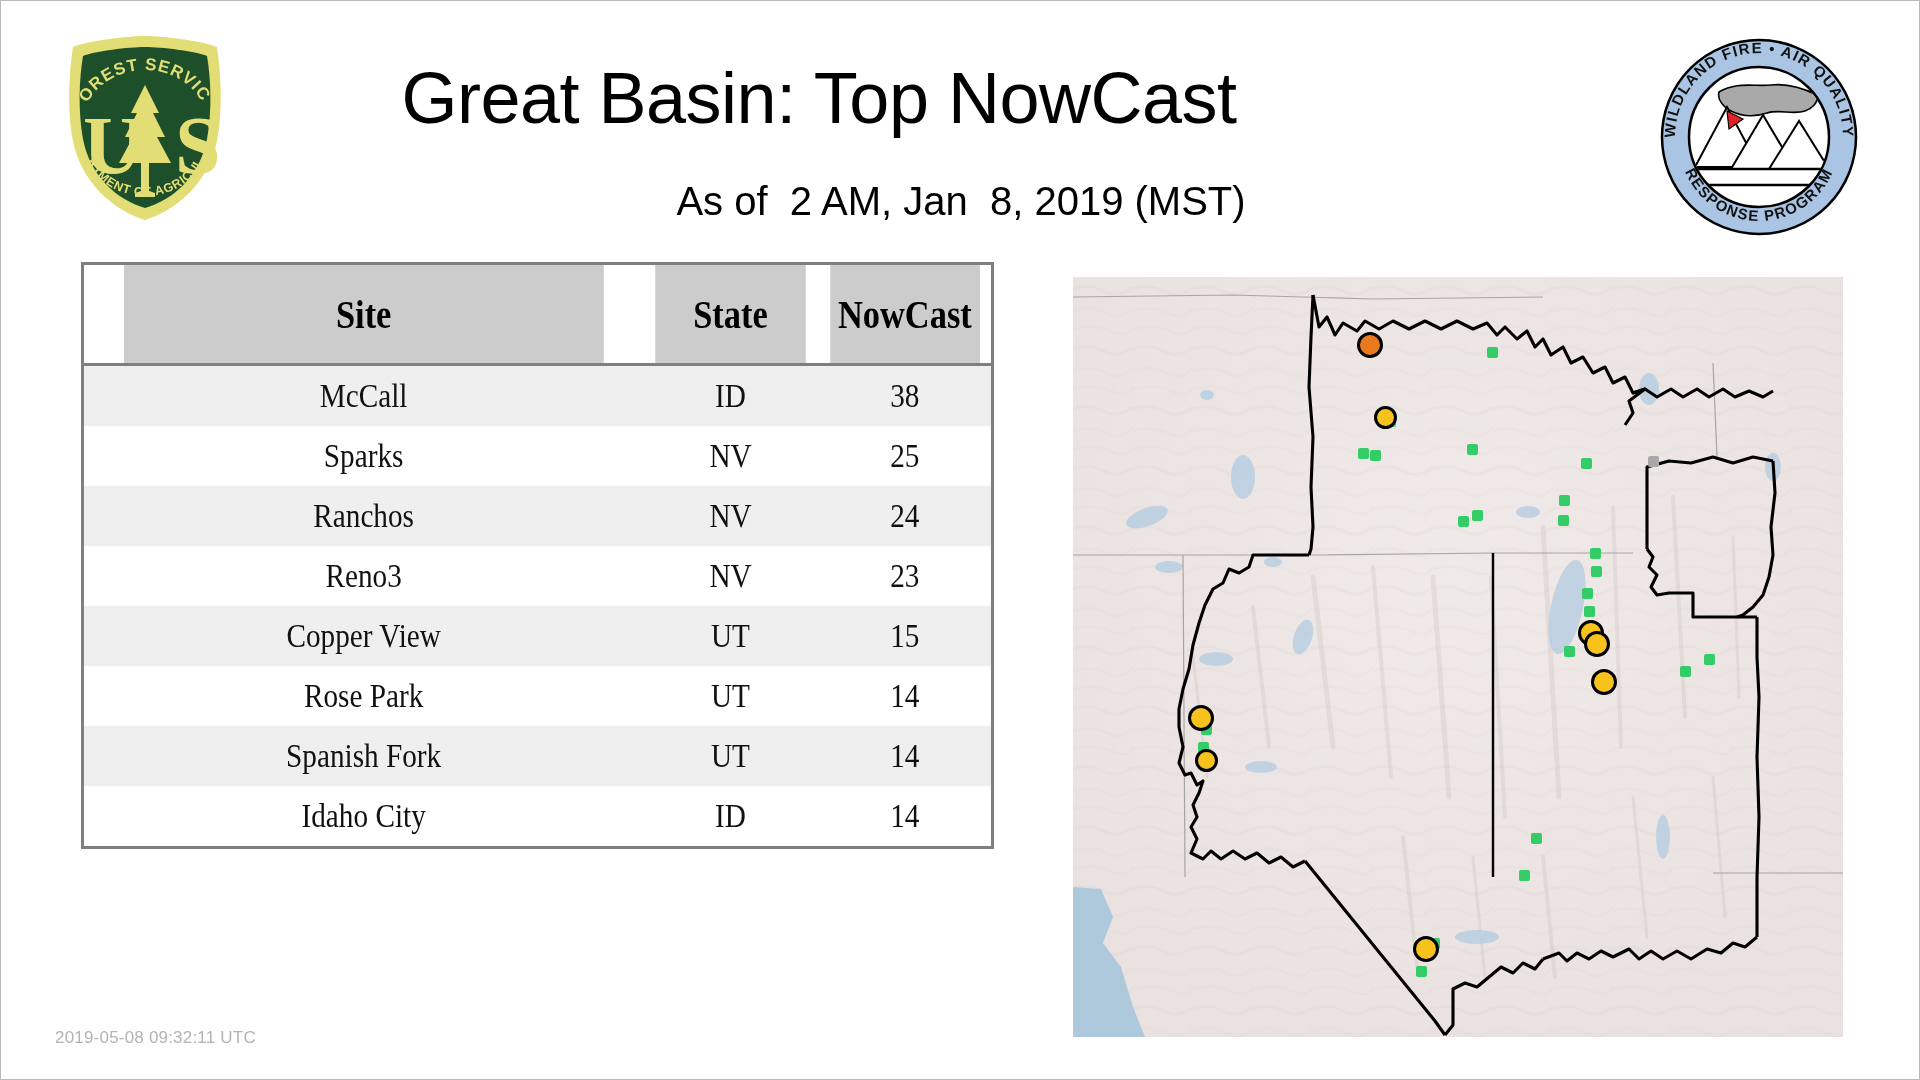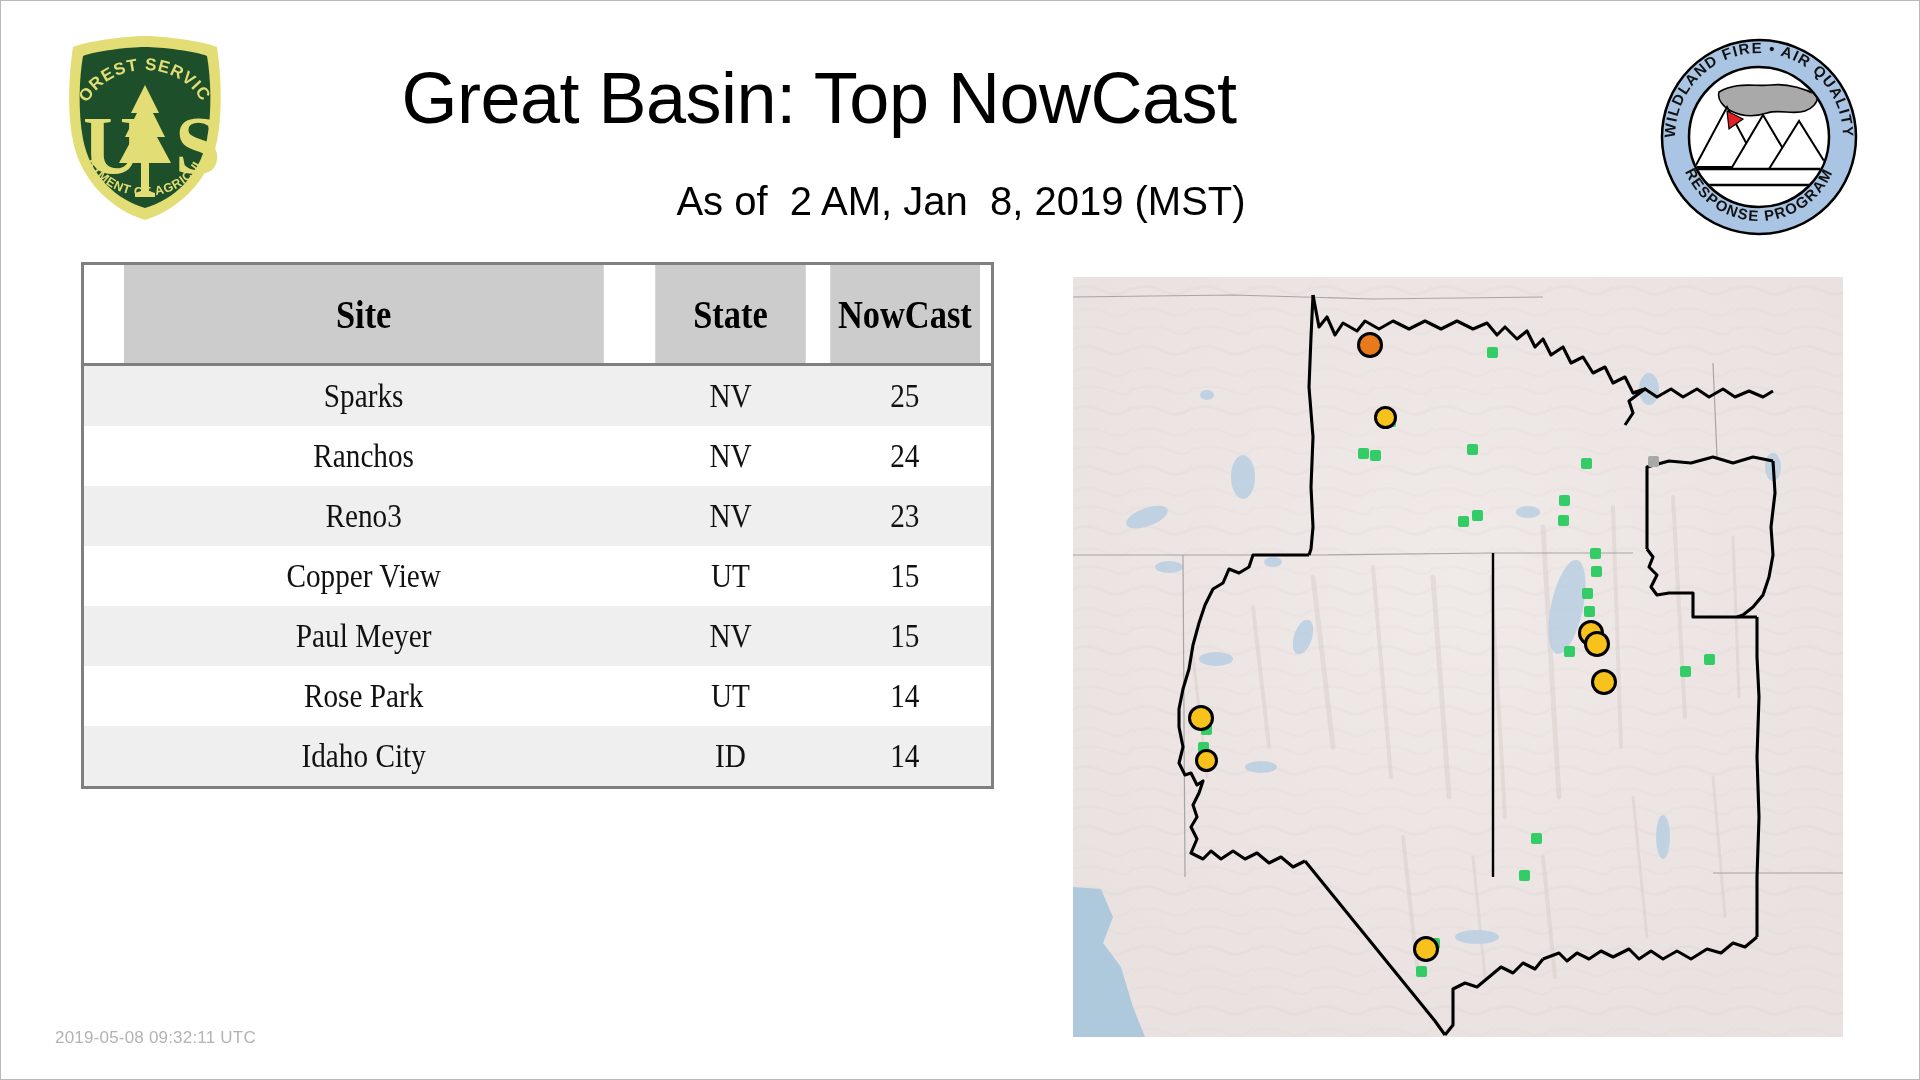--- a/index.html
+++ b/index.html
@@ -191,46 +191,51 @@
         </colgroup>
       <thead>
         <tr>
           <th>Site</th>
           <th>State</th>
           <th>NowCast</th>
         </tr>
       </thead>
       <tbody>
         <tr>
+          <td>McCall</td>
+          <td>ID</td>
+          <td>38</td>
+        </tr>
+        <tr>
           <td>Sparks</td>
           <td>NV</td>
           <td>25</td>
         </tr>
         <tr>
           <td>Ranchos</td>
           <td>NV</td>
           <td>24</td>
         </tr>
         <tr>
           <td>Reno3</td>
           <td>NV</td>
           <td>23</td>
         </tr>
         <tr>
           <td>Copper View</td>
           <td>UT</td>
           <td>15</td>
         </tr>
         <tr>
-          <td>Paul Meyer</td>
-          <td>NV</td>
-          <td>15</td>
-        </tr>
-        <tr>
           <td>Rose Park</td>
+          <td>UT</td>
+          <td>14</td>
+        </tr>
+        <tr>
+          <td>Spanish Fork</td>
           <td>UT</td>
           <td>14</td>
         </tr>
         <tr>
           <td>Idaho City</td>
           <td>ID</td>
           <td>14</td>
         </tr>
       </tbody>
     </table>

